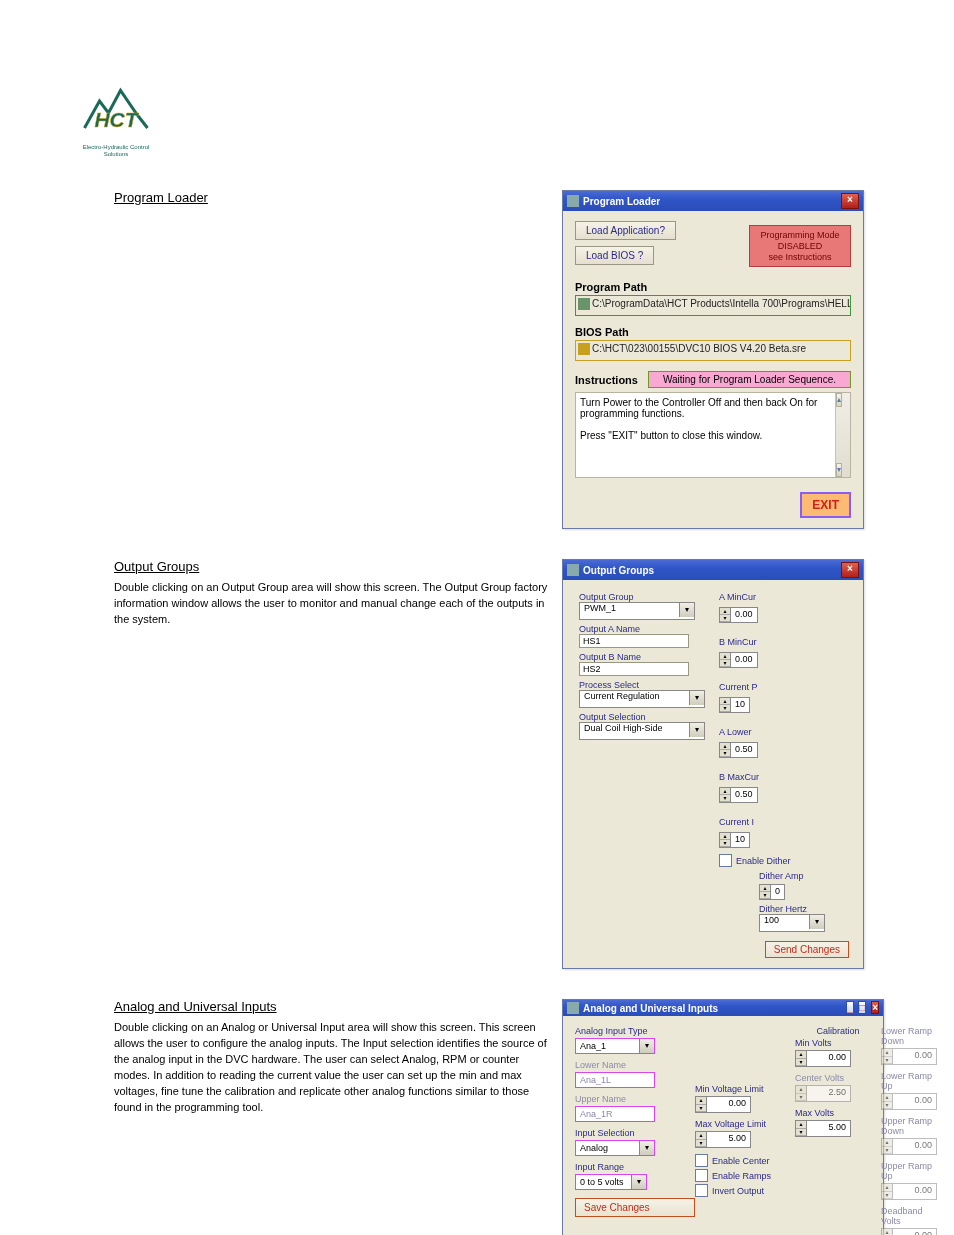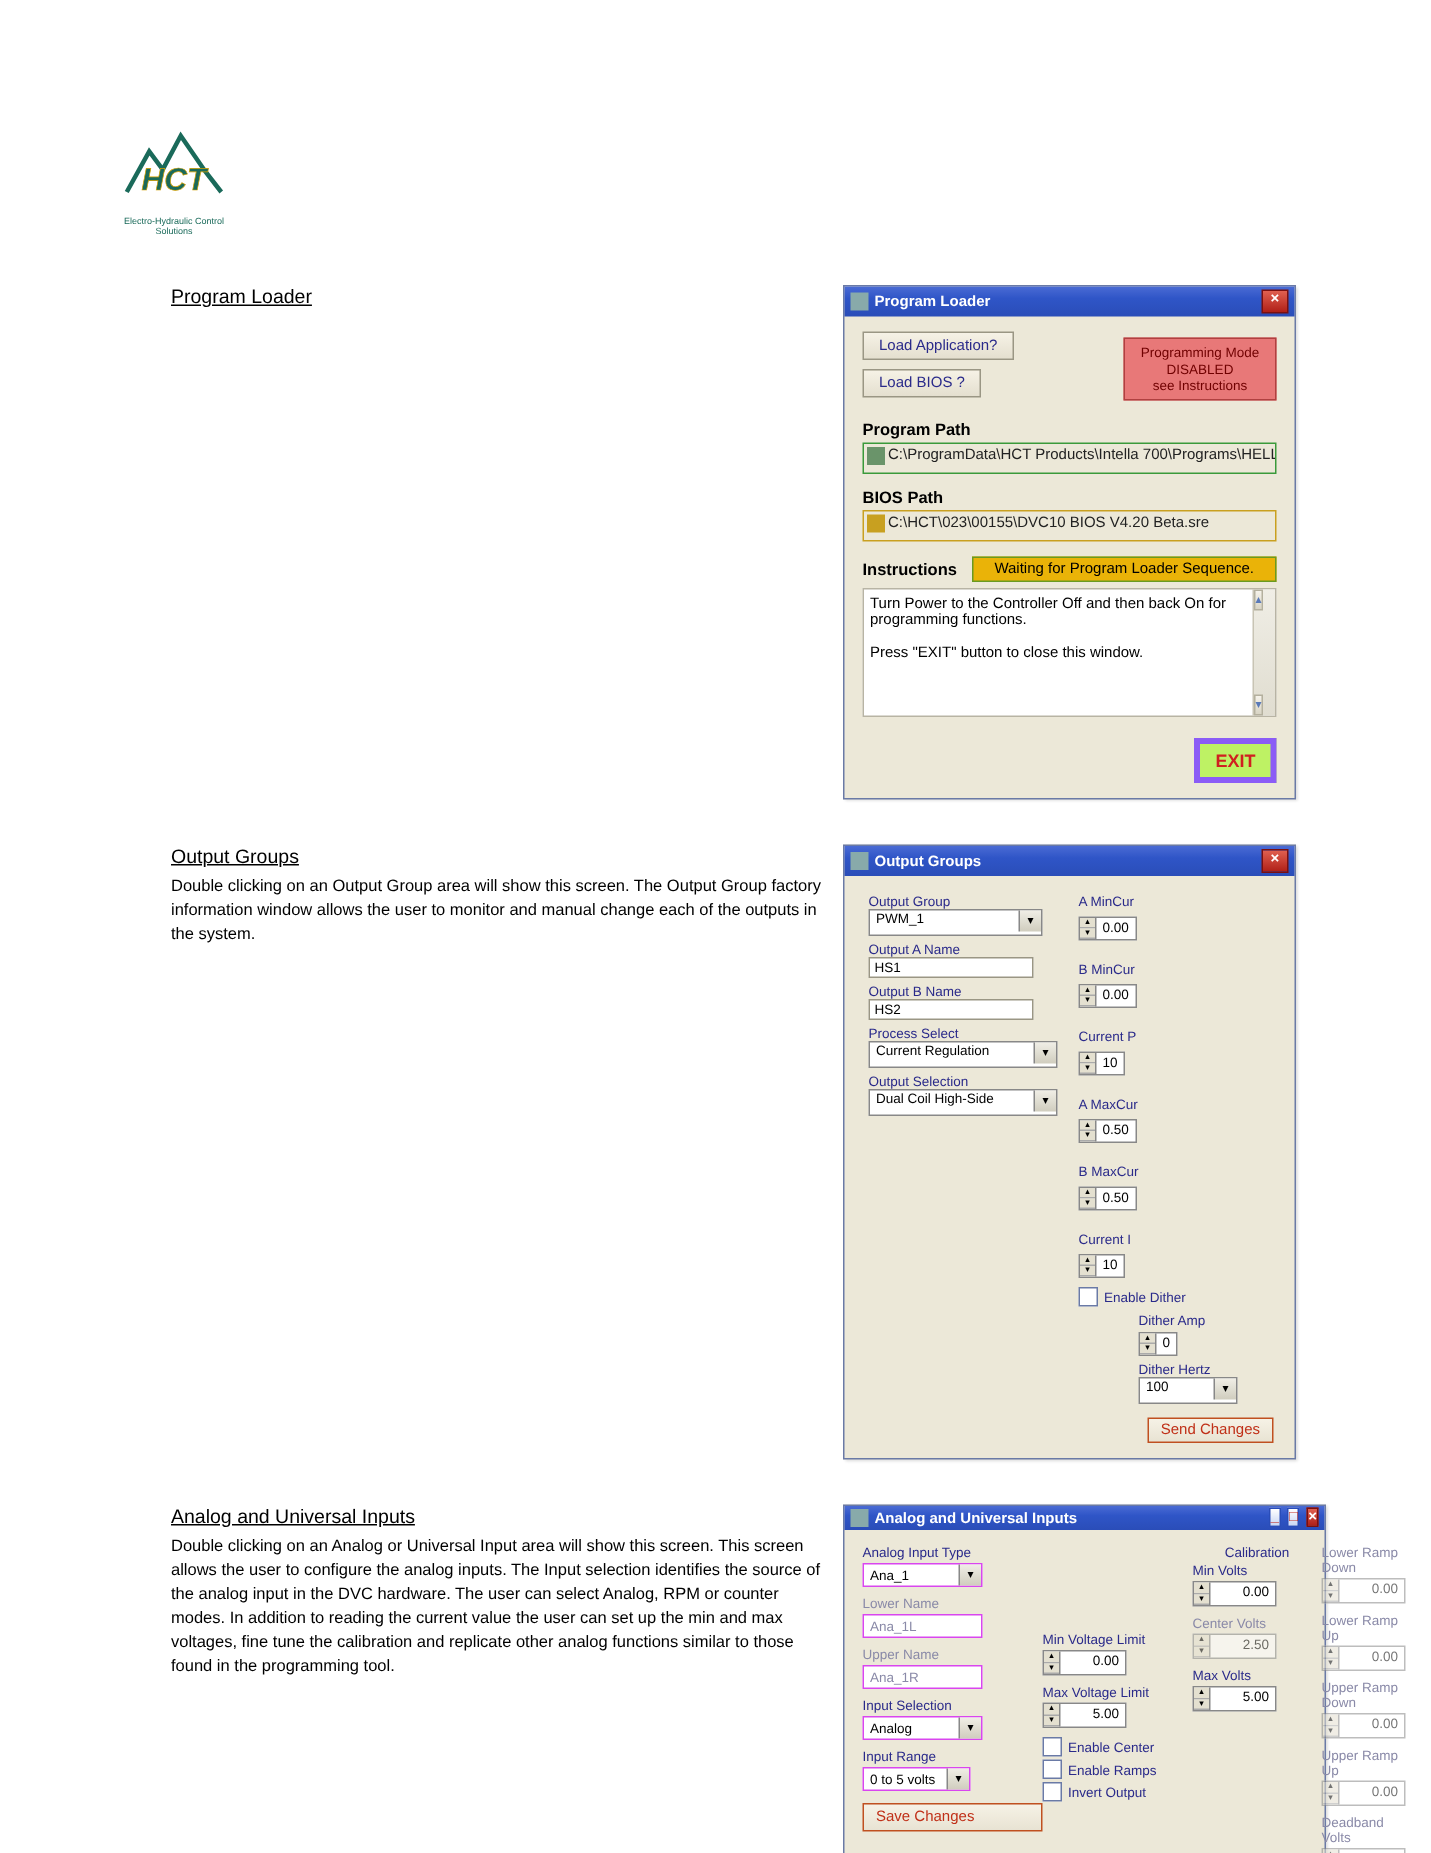--- a/index.html
+++ b/index.html
@@ -121,21 +121,21 @@
   .path-icon {
     position: absolute; left: 2px; top: 2px;
     width: 12px; height: 12px;
     background: #6a946a;
   }
   .path-icon.amber { background: #c8a020; }
   .instr-row { display: flex; align-items: center; margin-top: 10px; }
   .instr-row .pl-label { margin-top: 0; margin-right: 10px; }
   .wait-box {
     flex: 1;
-    background: #eab308;
+    background: #f9a8d4;
     border: 1px solid #6a9a20;
     text-align: center;
     padding: 2px;
     font-size: 10px;
   }
   .txtarea {
     border: 1px solid #b8b4a4;
     background: #fff;
     padding: 4px;
     font-size: 10px;
@@ -155,24 +155,24 @@
     border: 1px solid #b4b09e;
     box-sizing: border-box;
     color: #5a7ab8;
     font-size: 8px;
     line-height: 12px;
     text-align: center;
     position: absolute;
   }
   .exit-wrap { text-align: right; padding: 6px 12px 10px; }
   .exit-btn {
-    border: 4px solid #8b5cf6;
+    border: 2px solid #8b5cf6;
     color: #d02020;
     font-weight: bold;
-    background: #bef264;
+    background: #fdba74;
     padding: 4px 10px;
     font-size: 12px;
     display: inline-block;
   }
 
   
   .og-body { padding: 12px 16px 10px; position: relative; }
   .og-row { display: flex; align-items: center; margin-bottom: 4px; }
   .og-lbl { font-size: 9px; color: #2a2a8a; }
   .og-field {
@@ -400,21 +400,21 @@
                         <span class="sp-v">0.00</span>
                       </div></div>
                   <div class="og-col"><span class="og-lbl">Current P</span>
                     <div class="spin">
                         <span class="sp-btns">
                           <span class="sp-b">▴</span>
                           <span class="sp-b">▾</span>
                         </span>
                         <span class="sp-v">10</span>
                       </div></div>
-                  <div class="og-col"><span class="og-lbl">A MaxCur</span>
+                  <div class="og-col"><span class="og-lbl">A Lower</span>
                     <div class="spin">
                         <span class="sp-btns">
                           <span class="sp-b">▴</span>
                           <span class="sp-b">▾</span>
                         </span>
                         <span class="sp-v">0.50</span>
                       </div></div>
                   <div class="og-col"><span class="og-lbl">B MaxCur</span>
                     <div class="spin">
                         <span class="sp-btns">

